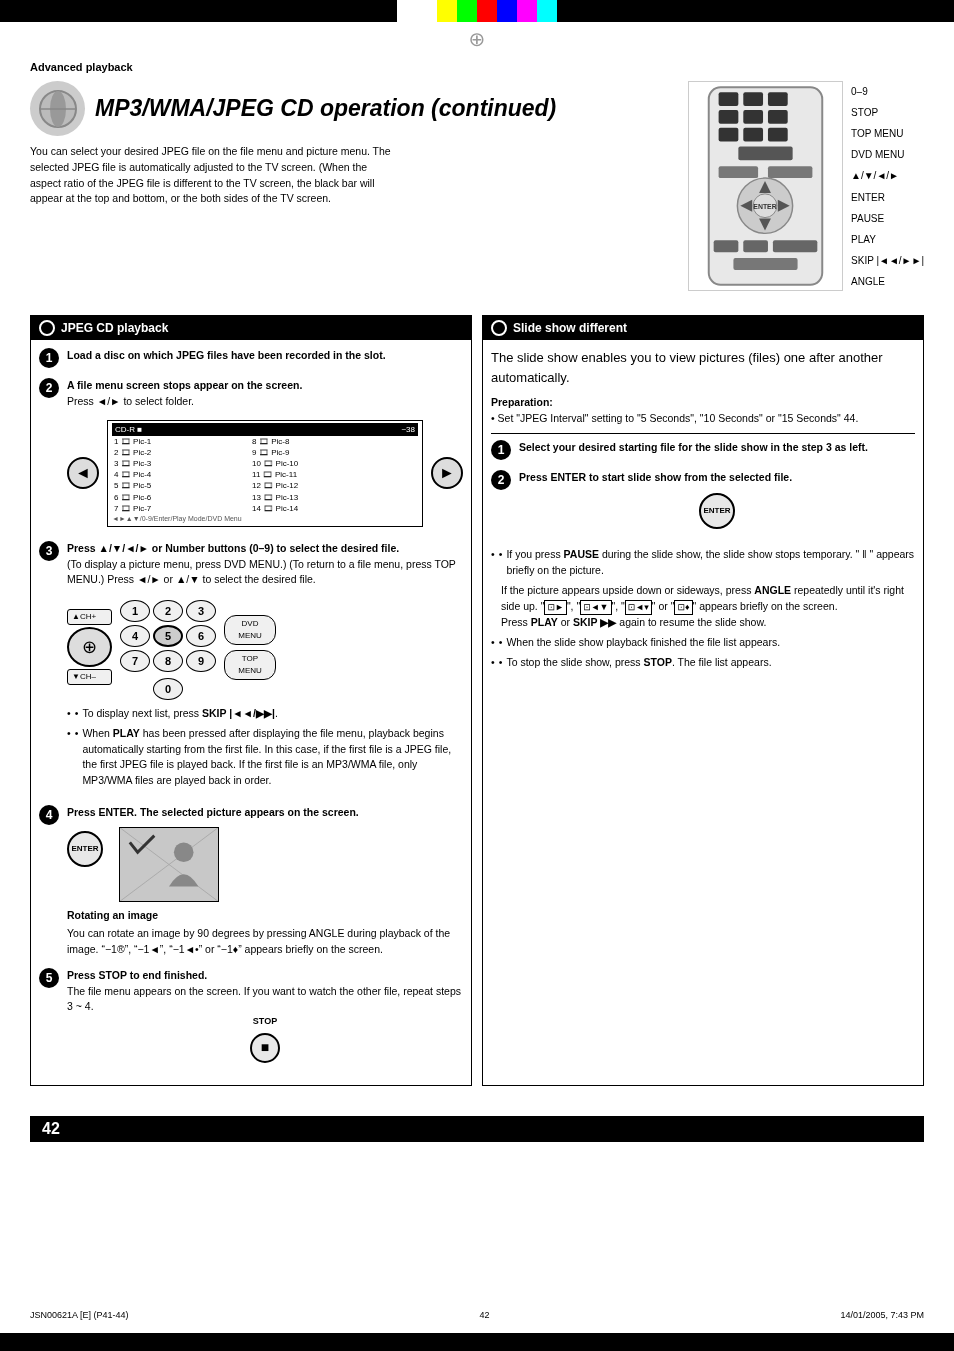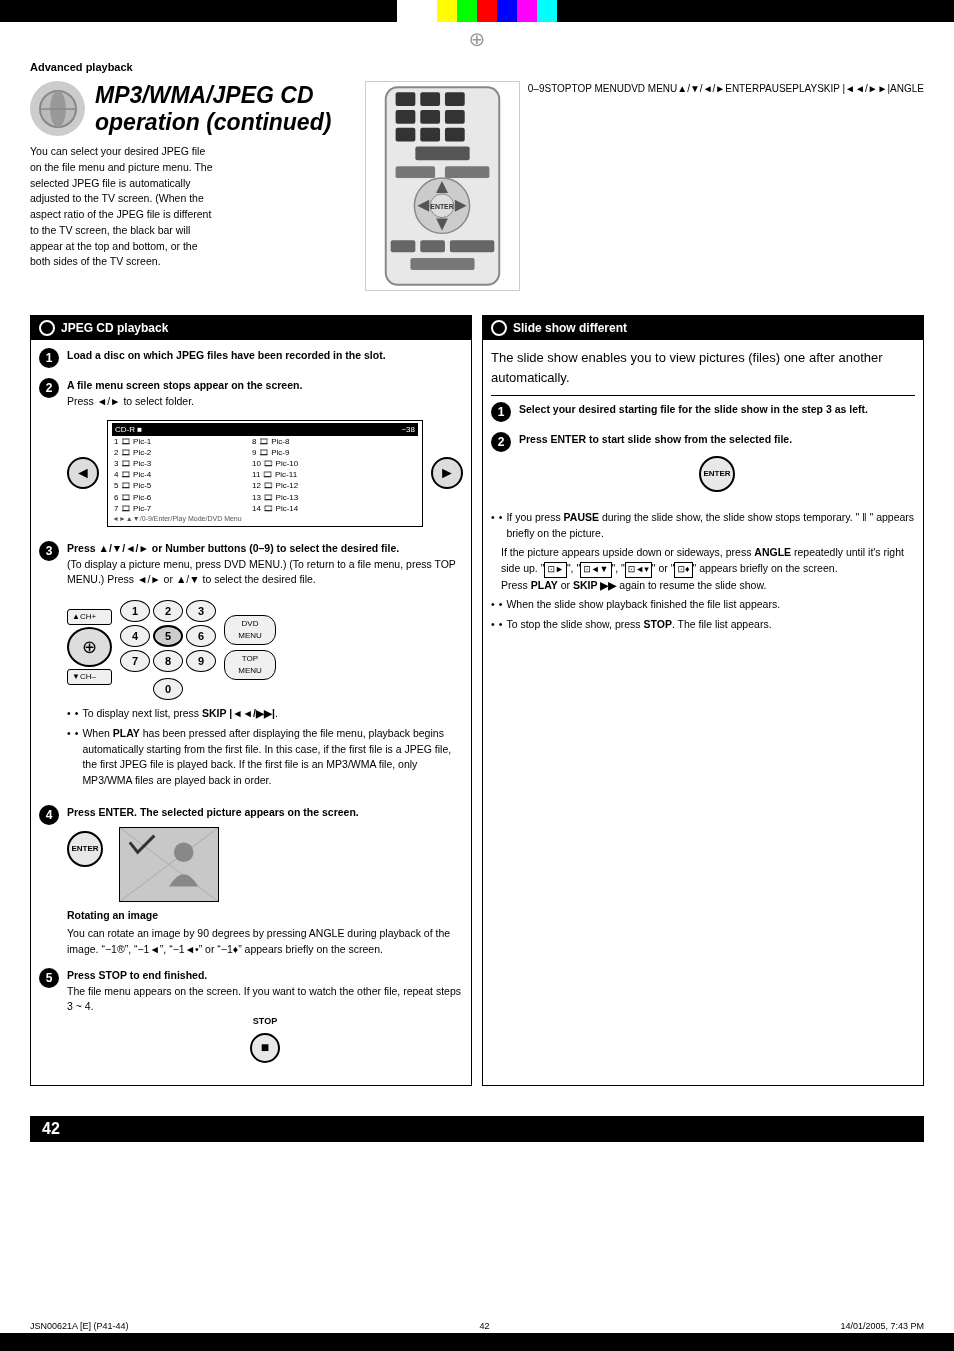--- a/index.html
+++ b/index.html
@@ -280,21 +280,21 @@
     .page-number-box {
       background: #000;
       color: #fff;
       font-size: 16px;
       font-weight: bold;
       padding: 4px 12px;
     }
 
     .footer-text {
       position: absolute;
-      bottom: 20px;
+      bottom: 31px;
       left: 0;
       right: 0;
       display: flex;
       justify-content: space-between;
       padding: 0 30px;
       font-size: 9px;
       color: #000;
     }
 
     
@@ -323,21 +323,21 @@
       margin-bottom: 12px;
     }
 
     .remote-drawing {
       width: 155px;
       position: relative;
     }
 
     .remote-side-labels {
       display: flex;
-      flex-direction: row;
+      flex-direction: column;
       justify-content: space-around;
       font-size: 10px;
       padding-left: 8px;
       line-height: 1.6;
     }
 
     
     .symbol-box {
       display: inline-block;
       border: 1px solid #000;
@@ -641,20 +641,24 @@
       </div>
 
       <div class="right-column">
         <div class="section-header">
           <span class="cd-icon"></span>
           <span>Slide show different</span>
         </div>
 
         <p style="font-size:13px; line-height:1.5; margin-bottom:8px;">The slide show enables you to view pictures (files) one after another automatically.</p>
 
+        <div class="preparation-text">
+          <span class="preparation-label">Preparation:</span><br>
+          <span>• Set "JPEG Interval" setting to "5 Seconds", "10 Seconds" or "15 Seconds" 44.</span>
+        </div>
 
         <hr class="divider-line">
 
         <div class="step">
           <div class="step-number">1</div>
           <div class="step-content">
             <strong>Select your desired starting file for the slide show in the step 3 as left.</strong>
           </div>
         </div>
 

